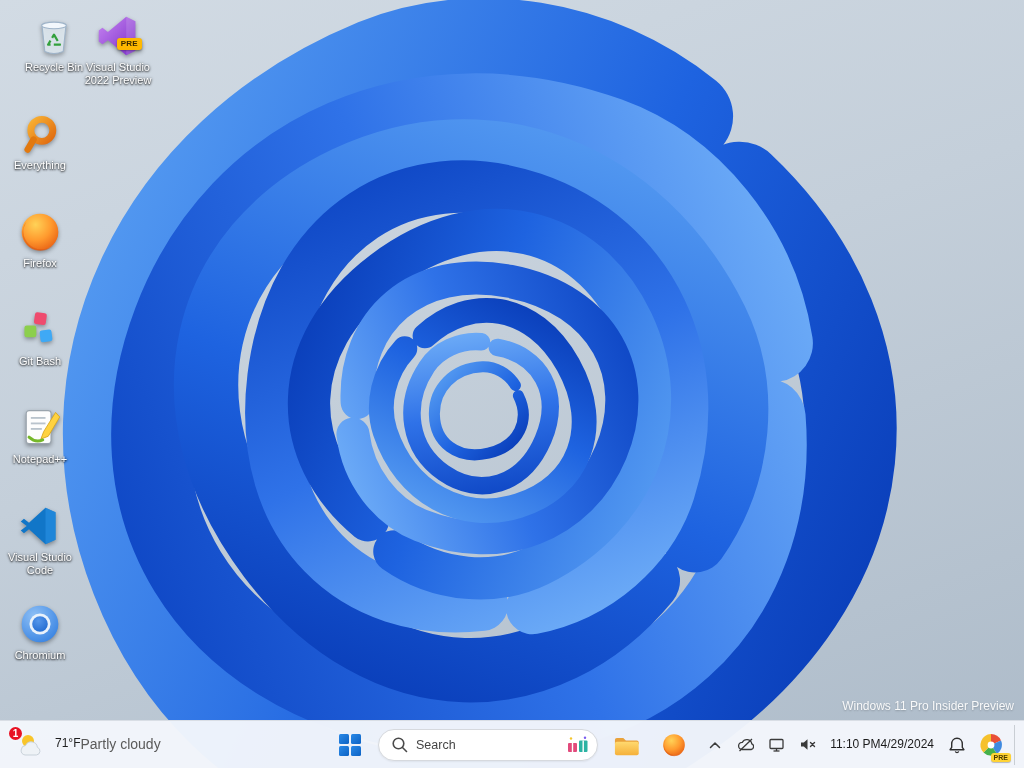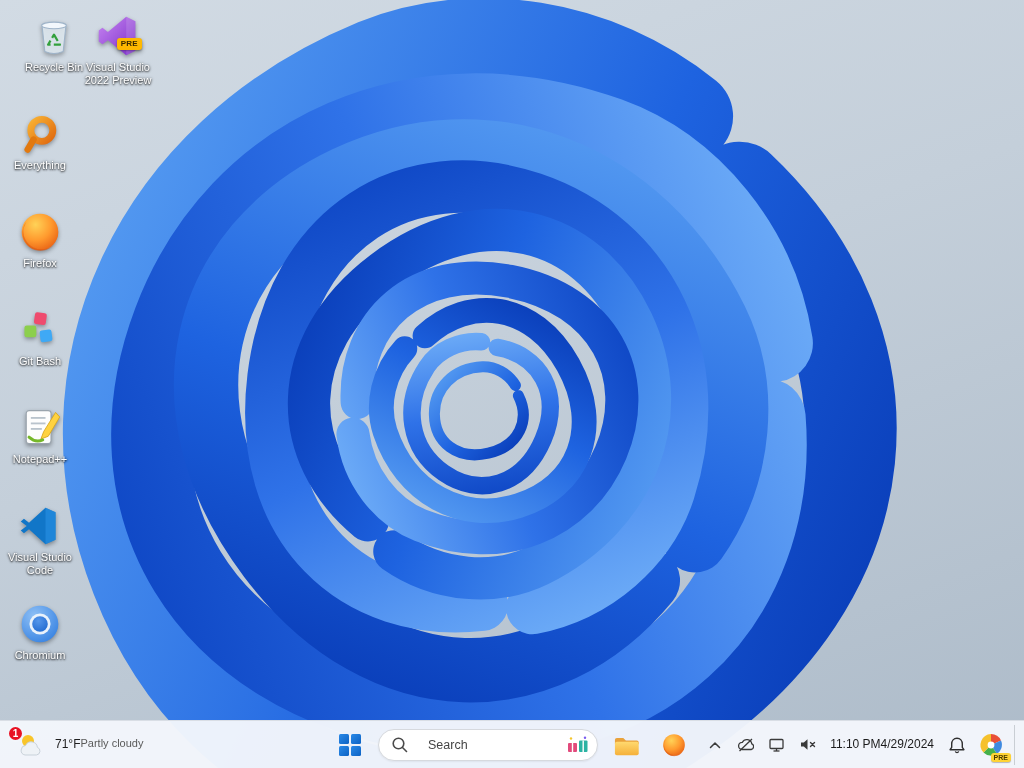--- a/index.html
+++ b/index.html
@@ -25,25 +25,25 @@
   
   .taskbar{position:absolute;left:0;right:0;bottom:0;height:48px;background:rgba(243,246,251,.97);
     border-top:1px solid #d9dee5;display:flex;align-items:center}
   .tb-left{position:absolute;left:6px;display:flex;align-items:center;gap:9px;padding:4px 10px;border-radius:6px}
   .weather-wrap{position:relative;width:30px;height:26px}
   .wbadge{position:absolute;top:-7px;left:-9px;min-width:17px;height:17px;background:#e81123;color:#fff;
     border-radius:9px;font-size:10px;display:flex;align-items:center;justify-content:center;
     padding:0 3px;border:2px solid #f3f6fb;font-weight:bold}
   .wtxt{display:flex;flex-direction:row;line-height:1.25}
   .wtemp{font-size:12px;color:#1f1f1f}
-  .wcond{font-size:11px;color:#5a5a5a}
+  .wcond{font-size:14px;color:#5a5a5a}
   .tb-center{position:absolute;left:50%;transform:translateX(-50%);display:flex;align-items:center;gap:8px}
   .tb-btn{width:40px;height:40px;display:flex;align-items:center;justify-content:center;border-radius:6px}
   .search-pill{width:220px;height:32px;background:#fff;border:1px solid #d6d9de;border-radius:16px;
-    display:flex;align-items:center;padding:0 8px 0 12px;gap:20px;box-shadow:0 1px 2px rgba(0,0,0,.06)}
+    display:flex;align-items:center;padding:0 8px 0 12px;gap:8px;box-shadow:0 1px 2px rgba(0,0,0,.06)}
   .search-pill .stext{flex:1;font-size:12.5px;color:#454545}
   .tb-right{position:absolute;right:4px;display:flex;align-items:center;gap:2px}
   .tray-btn{height:36px;display:flex;align-items:center;justify-content:center;padding:0 6px;border-radius:6px}
   .clock{display:flex;flex-direction:row;font-size:12px;color:#1b1b1b;
     line-height:1.3;padding:0 6px;white-space:nowrap}
   .tray-app{position:relative;width:26px;height:26px;margin:0 4px}
   .tray-pre{position:absolute;bottom:-4px;right:-7px;background:#ffd335;color:#4a3b00;font-size:7px;
     font-weight:bold;padding:1px 3px;border-radius:3px;line-height:1;box-shadow:0 1px 1px rgba(0,0,0,.25)}
   .show-desktop{width:6px;height:40px;border-left:1px solid #c9ced4;margin-left:4px}
 </style>
@@ -191,20 +191,21 @@
     <svg viewBox="0 0 48 48">
       <circle cx="24" cy="24" r="20" fill="url(#g-chrom)"></circle>
       <circle cx="24" cy="24" r="11.5" fill="#eaf2fb"></circle>
       <circle cx="24" cy="24" r="8.5" fill="url(#g-chromin)"></circle>
     </svg>
   </div>
   <span class="lbl">Chromium</span>
 </div>
 
 <div class="watermark">
+  <div>Windows 11 Pro Insider Preview</div>
 </div>
 
 <div class="taskbar">
 
   <div class="tb-left">
     <div class="weather-wrap">
       <svg width="30" height="26" viewBox="0 0 30 26">
         <circle cx="12" cy="9" r="6" fill="#f8c52a"></circle>
         <path d="M9 23 a4.8 4.8 0 0 1 .6-9.5 a6.2 6.2 0 0 1 11.8 1.8 a4 4 0 0 1 -1 7.7 Z" fill="#eef2f6" stroke="#c9d2da" stroke-width="1"></path>
       </svg>

